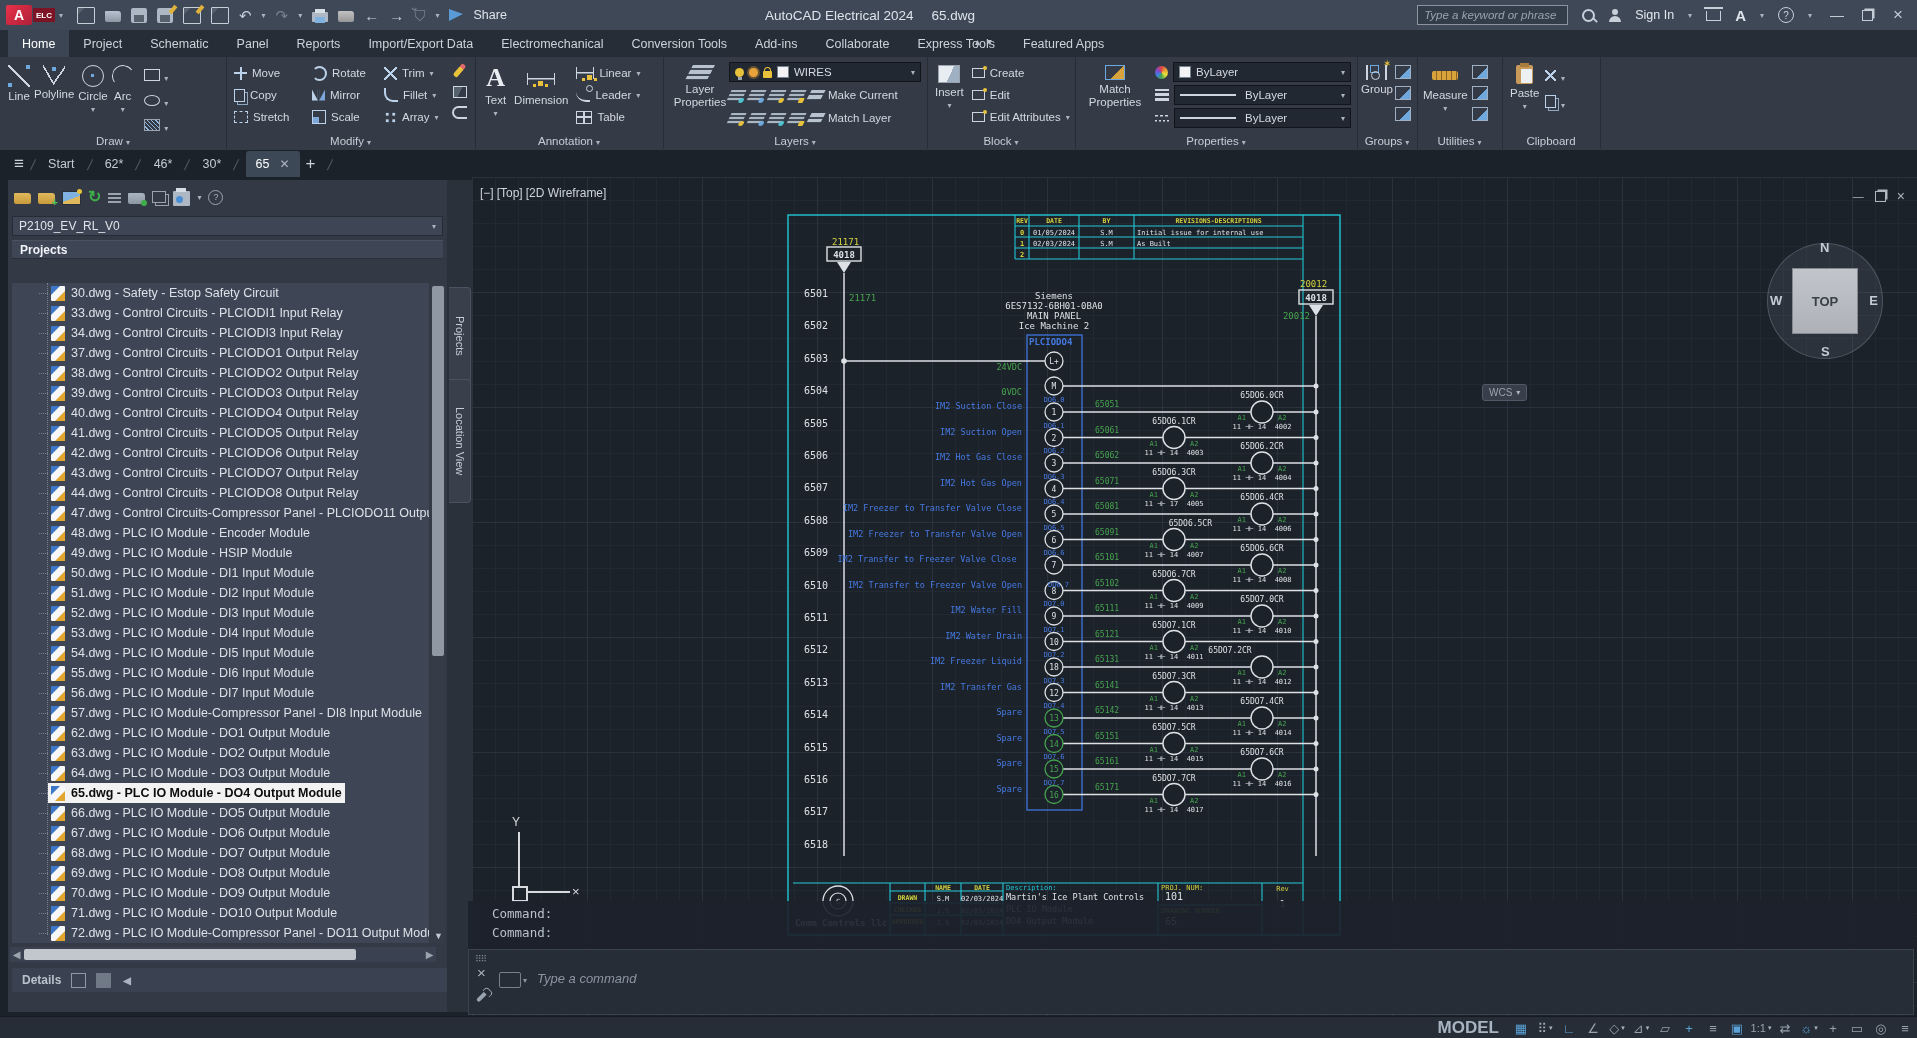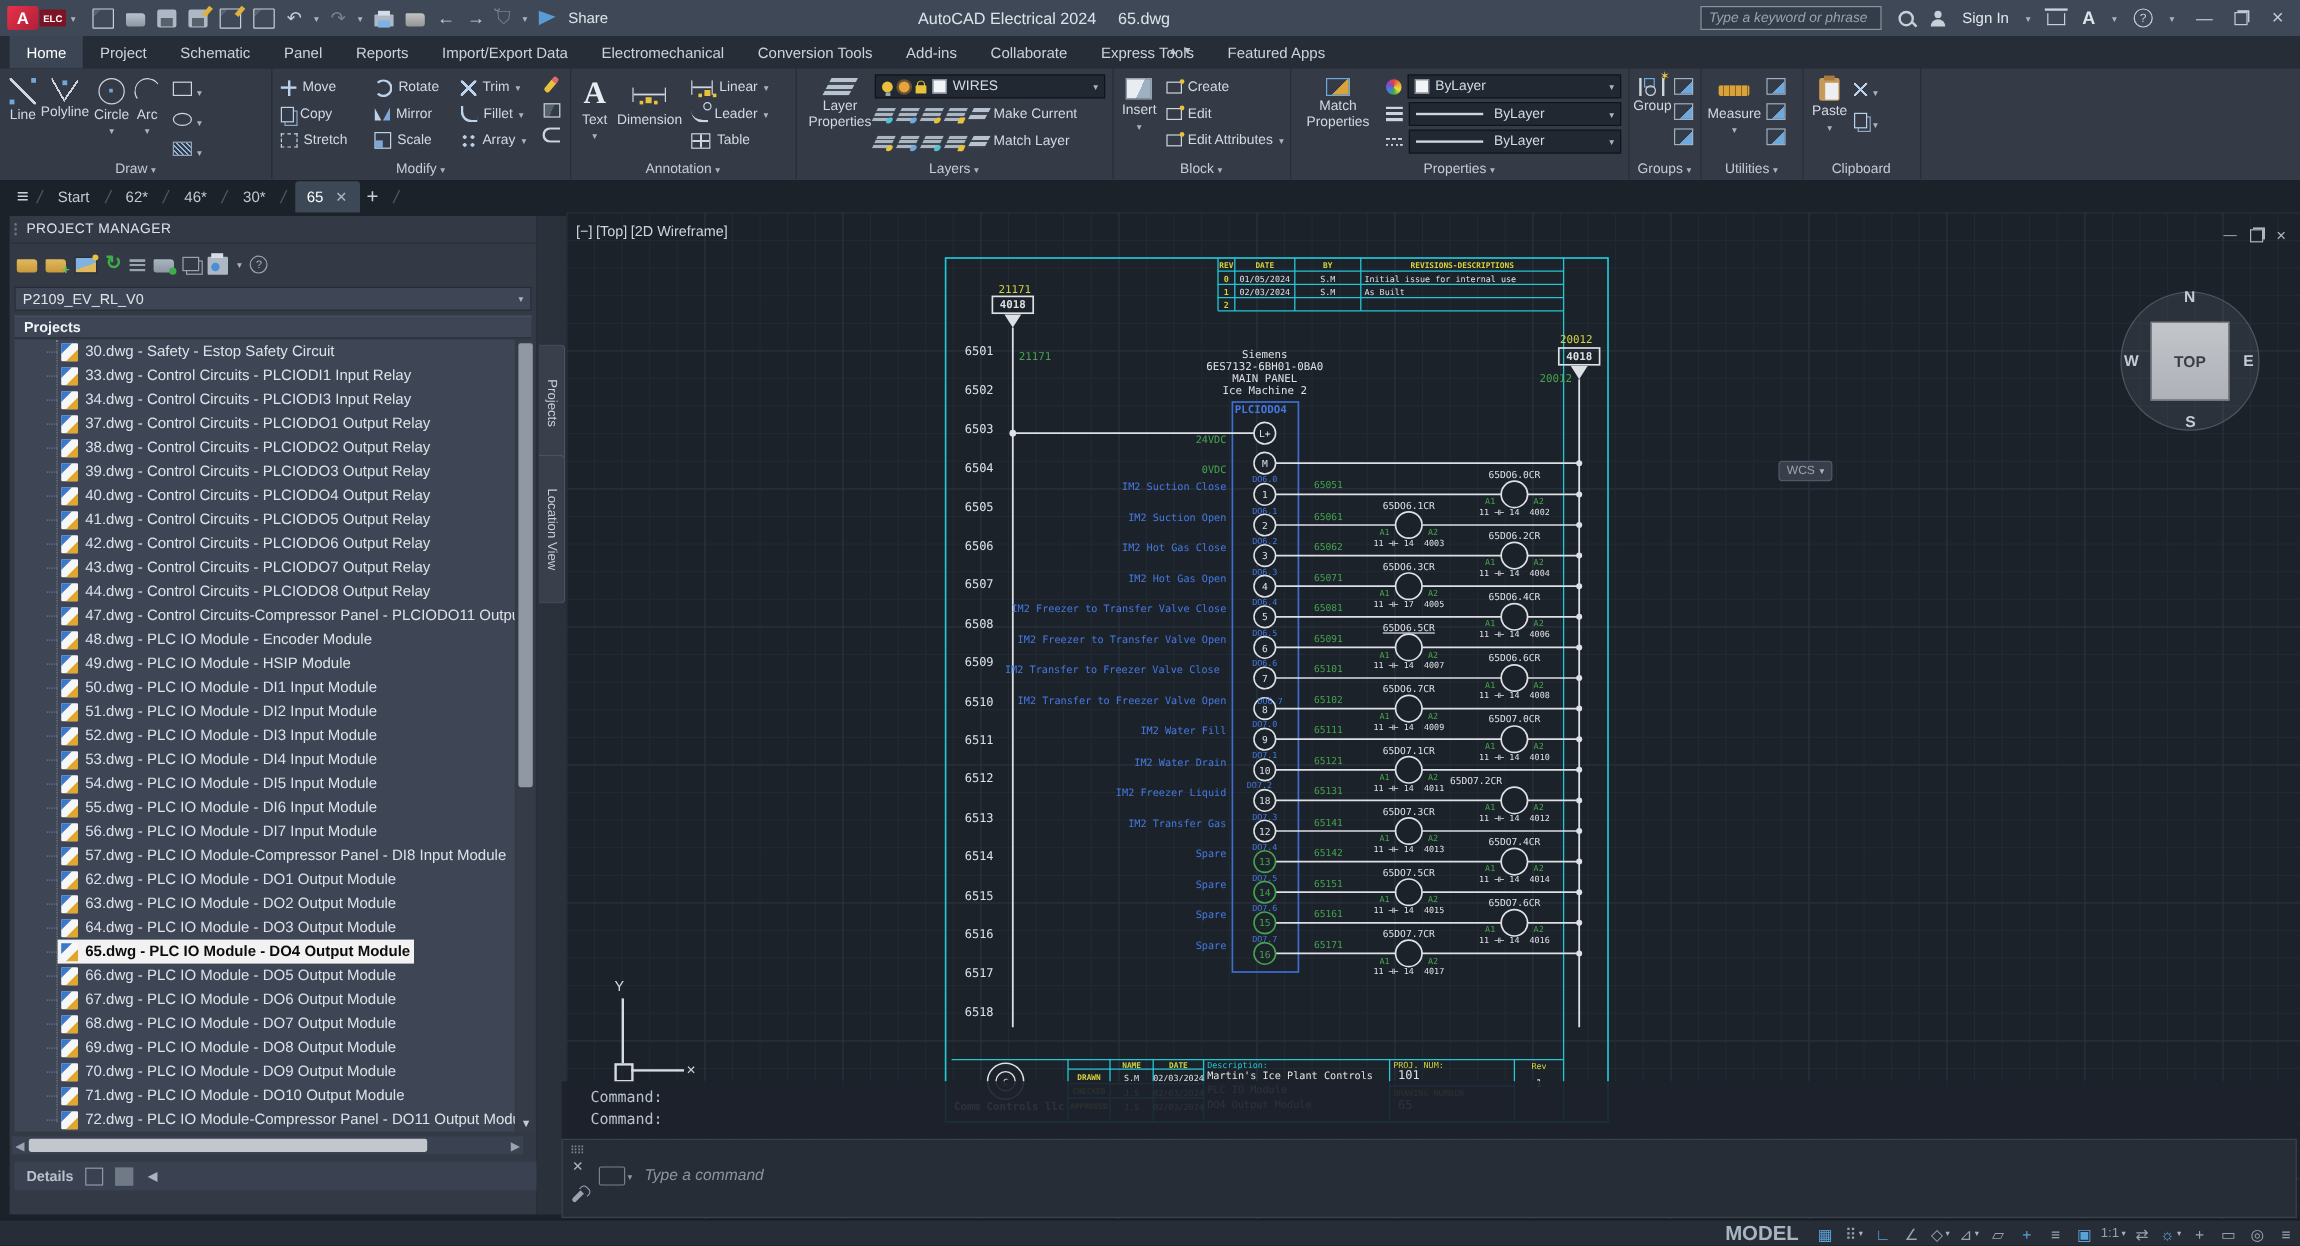--- a/index.html
+++ b/index.html
@@ -743,21 +743,21 @@
       <div class="st c-b f85" style="left: 360px; top: 327px; width: 190px; text-align: right;">IM2 Freezer to Transfer Valve Close</div>
       <div class="st c-g f8" style="left: 623px; top: 325px;">65081</div>
       <div class="st c-w f8" style="left: 752px; top: 316px; width: 76px; text-align: center;">65DO6.4CR</div>
       <div class="st c-g f7" style="left: 758px; top: 339px; width: 16px; text-align: right;">A1</div>
       <div class="st c-g f7" style="left: 806px; top: 339px; width: 16px; text-align: left;">A2</div>
       <div class="st c-w f7" style="left: 752px; top: 348px; width: 76px; text-align: center;">11 ⊣⊢ 14  4006</div>
       <div class="st c-w f8" style="left: 573px; top: 358.5px; width: 18px; text-align: center;">6</div>
       <div class="st c-b f7" style="left: 567px; top: 346.5px; width: 30px; text-align: center;">DO6.5</div>
       <div class="st c-b f85" style="left: 360px; top: 352.5px; width: 190px; text-align: right;">IM2 Freezer to Transfer Valve Open</div>
       <div class="st c-g f8" style="left: 623px; top: 350.5px;">65091</div>
-      <div class="st c-w f8" style="left: 664px; top: 341.5px; width: 76px; text-align: center; text-decoration: underline;">65DO6.5CR</div>
+      <div class="st c-w f8" style="left: 664px; top: 341.5px; width: 76px; text-align: right;">65DO6.5CR</div>
       <div class="st c-g f7" style="left: 670px; top: 364.5px; width: 16px; text-align: right;">A1</div>
       <div class="st c-g f7" style="left: 718px; top: 364.5px; width: 16px; text-align: left;">A2</div>
       <div class="st c-w f7" style="left: 664px; top: 373.5px; width: 76px; text-align: center;">11 ⊣⊢ 14  4007</div>
       <div class="st c-w f8" style="left: 573px; top: 384px; width: 18px; text-align: center;">7</div>
       <div class="st c-b f7" style="left: 567px; top: 372px; width: 30px; text-align: center;">DO6.6</div>
       <div class="st c-b f85" style="left: 360px; top: 378px; width: 190px; text-align: center;">IM2 Transfer to Freezer Valve Close</div>
       <div class="st c-g f8" style="left: 623px; top: 376px;">65101</div>
       <div class="st c-w f8" style="left: 752px; top: 367px; width: 76px; text-align: center;">65DO6.6CR</div>
       <div class="st c-g f7" style="left: 758px; top: 390px; width: 16px; text-align: right;">A1</div>
       <div class="st c-g f7" style="left: 806px; top: 390px; width: 16px; text-align: left;">A2</div>
@@ -780,21 +780,21 @@
       <div class="st c-w f7" style="left: 752px; top: 450px; width: 76px; text-align: center;">11 ⊣⊢ 14  4010</div>
       <div class="st c-w f8" style="left: 573px; top: 460.5px; width: 18px; text-align: center;">10</div>
       <div class="st c-b f7" style="left: 567px; top: 448.5px; width: 30px; text-align: center;">DO7.1</div>
       <div class="st c-b f85" style="left: 360px; top: 454.5px; width: 190px; text-align: right;">IM2 Water Drain</div>
       <div class="st c-g f8" style="left: 623px; top: 452.5px;">65121</div>
       <div class="st c-w f8" style="left: 664px; top: 443.5px; width: 76px; text-align: center;">65DO7.1CR</div>
       <div class="st c-g f7" style="left: 670px; top: 466.5px; width: 16px; text-align: right;">A1</div>
       <div class="st c-g f7" style="left: 718px; top: 466.5px; width: 16px; text-align: left;">A2</div>
       <div class="st c-w f7" style="left: 664px; top: 475.5px; width: 76px; text-align: center;">11 ⊣⊢ 14  4011</div>
       <div class="st c-w f8" style="left: 573px; top: 486px; width: 18px; text-align: center;">18</div>
-      <div class="st c-b f7" style="left: 567px; top: 474px; width: 30px; ">DO7.2</div>
+      <div class="st c-b f7" style="left: 567px; top: 474px; width: 30px; text-align: center;">DO7.2</div>
       <div class="st c-b f85" style="left: 360px; top: 480px; width: 190px; text-align: right;">IM2 Freezer Liquid</div>
       <div class="st c-g f8" style="left: 623px; top: 478px;">65131</div>
       <div class="st c-w f8" style="left: 720px; top: 469px; width: 76px; text-align: center;">65DO7.2CR</div>
       <div class="st c-g f7" style="left: 758px; top: 492px; width: 16px; text-align: right;">A1</div>
       <div class="st c-g f7" style="left: 806px; top: 492px; width: 16px; text-align: left;">A2</div>
       <div class="st c-w f7" style="left: 752px; top: 501px; width: 76px; text-align: center;">11 ⊣⊢ 14  4012</div>
       <div class="st c-w f8" style="left: 573px; top: 511.5px; width: 18px; text-align: center;">12</div>
       <div class="st c-b f7" style="left: 567px; top: 499.5px; width: 30px; text-align: center;">DO7.3</div>
       <div class="st c-b f85" style="left: 360px; top: 505.5px; width: 190px; text-align: right;">IM2 Transfer Gas</div>
       <div class="st c-g f8" style="left: 623px; top: 503.5px;">65141</div>
@@ -889,24 +889,20 @@
       <span class="ddv">▾</span>
     </div>
   <div class="ucs" id="ucs-ylab">Y</div>
   <div class="ucs" id="ucs-y"></div>
   <div class="ucs" id="ucs-box"></div>
   <div class="ucs" id="ucs-x"></div>
   <div class="ucs" id="ucs-xmark">×</div>
 </div>
 
 <div id="palette">
-  <div id="pm-title">
-    <span id="pm-grip"></span>
-    <span>PROJECT MANAGER</span>
-  </div>
   <div id="pm-toolbar">
     <span class="pmi pmi-folder"></span>
     <span class="pmi pmi-folder pmi-badge"></span>
     <span class="pmi pmi-img pmi-star"></span>
     <span class="pmi pmi-refresh">↻</span>
     <span class="pmi pmi-list"></span>
     <span class="pmi pmi-gray pmi-grn"></span>
     <span class="pmi pmi-copy"></span>
     <span class="pmi pmi-print pmi-web qi qi-print"></span>
     <span class="ddv">▾</span>

